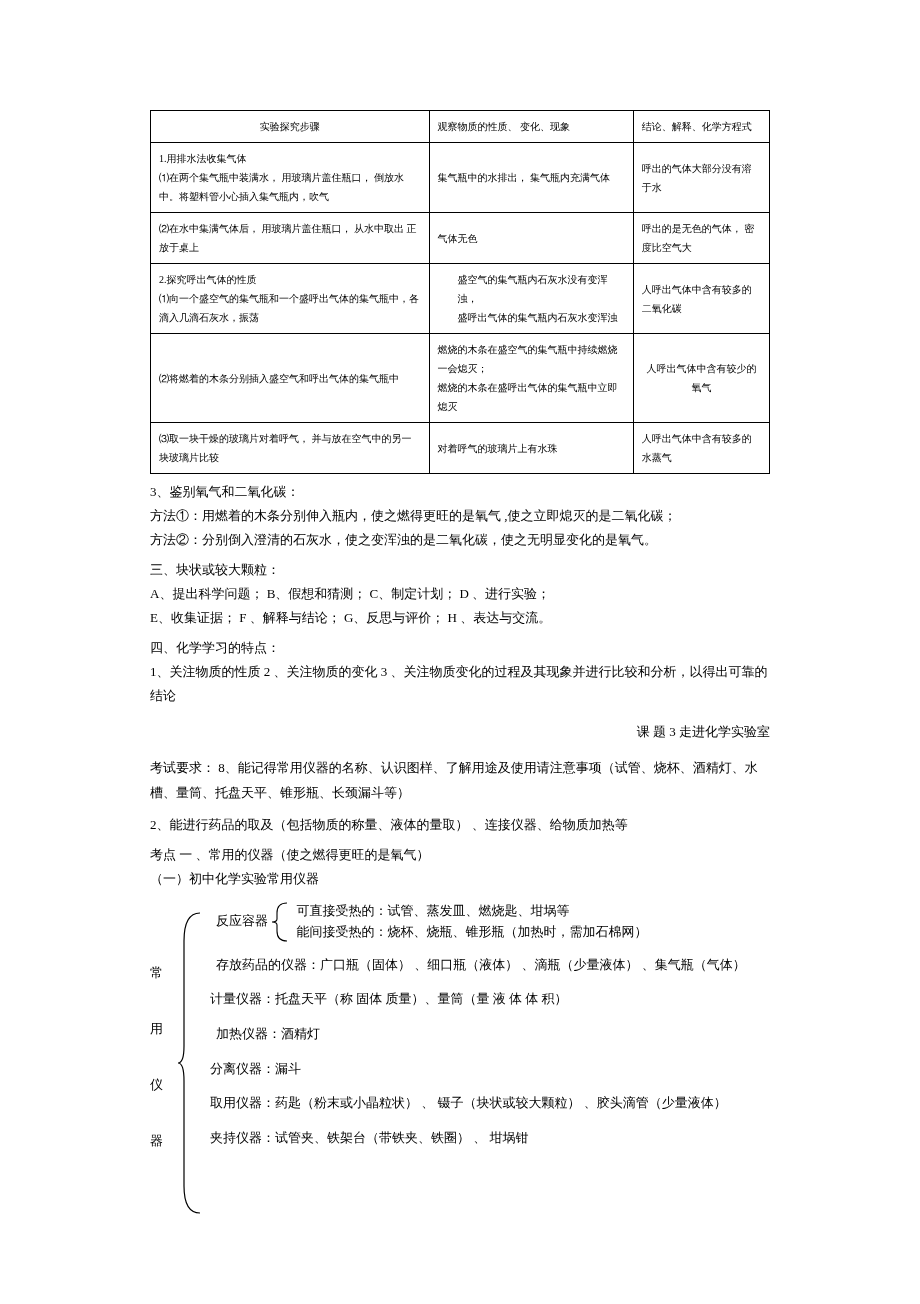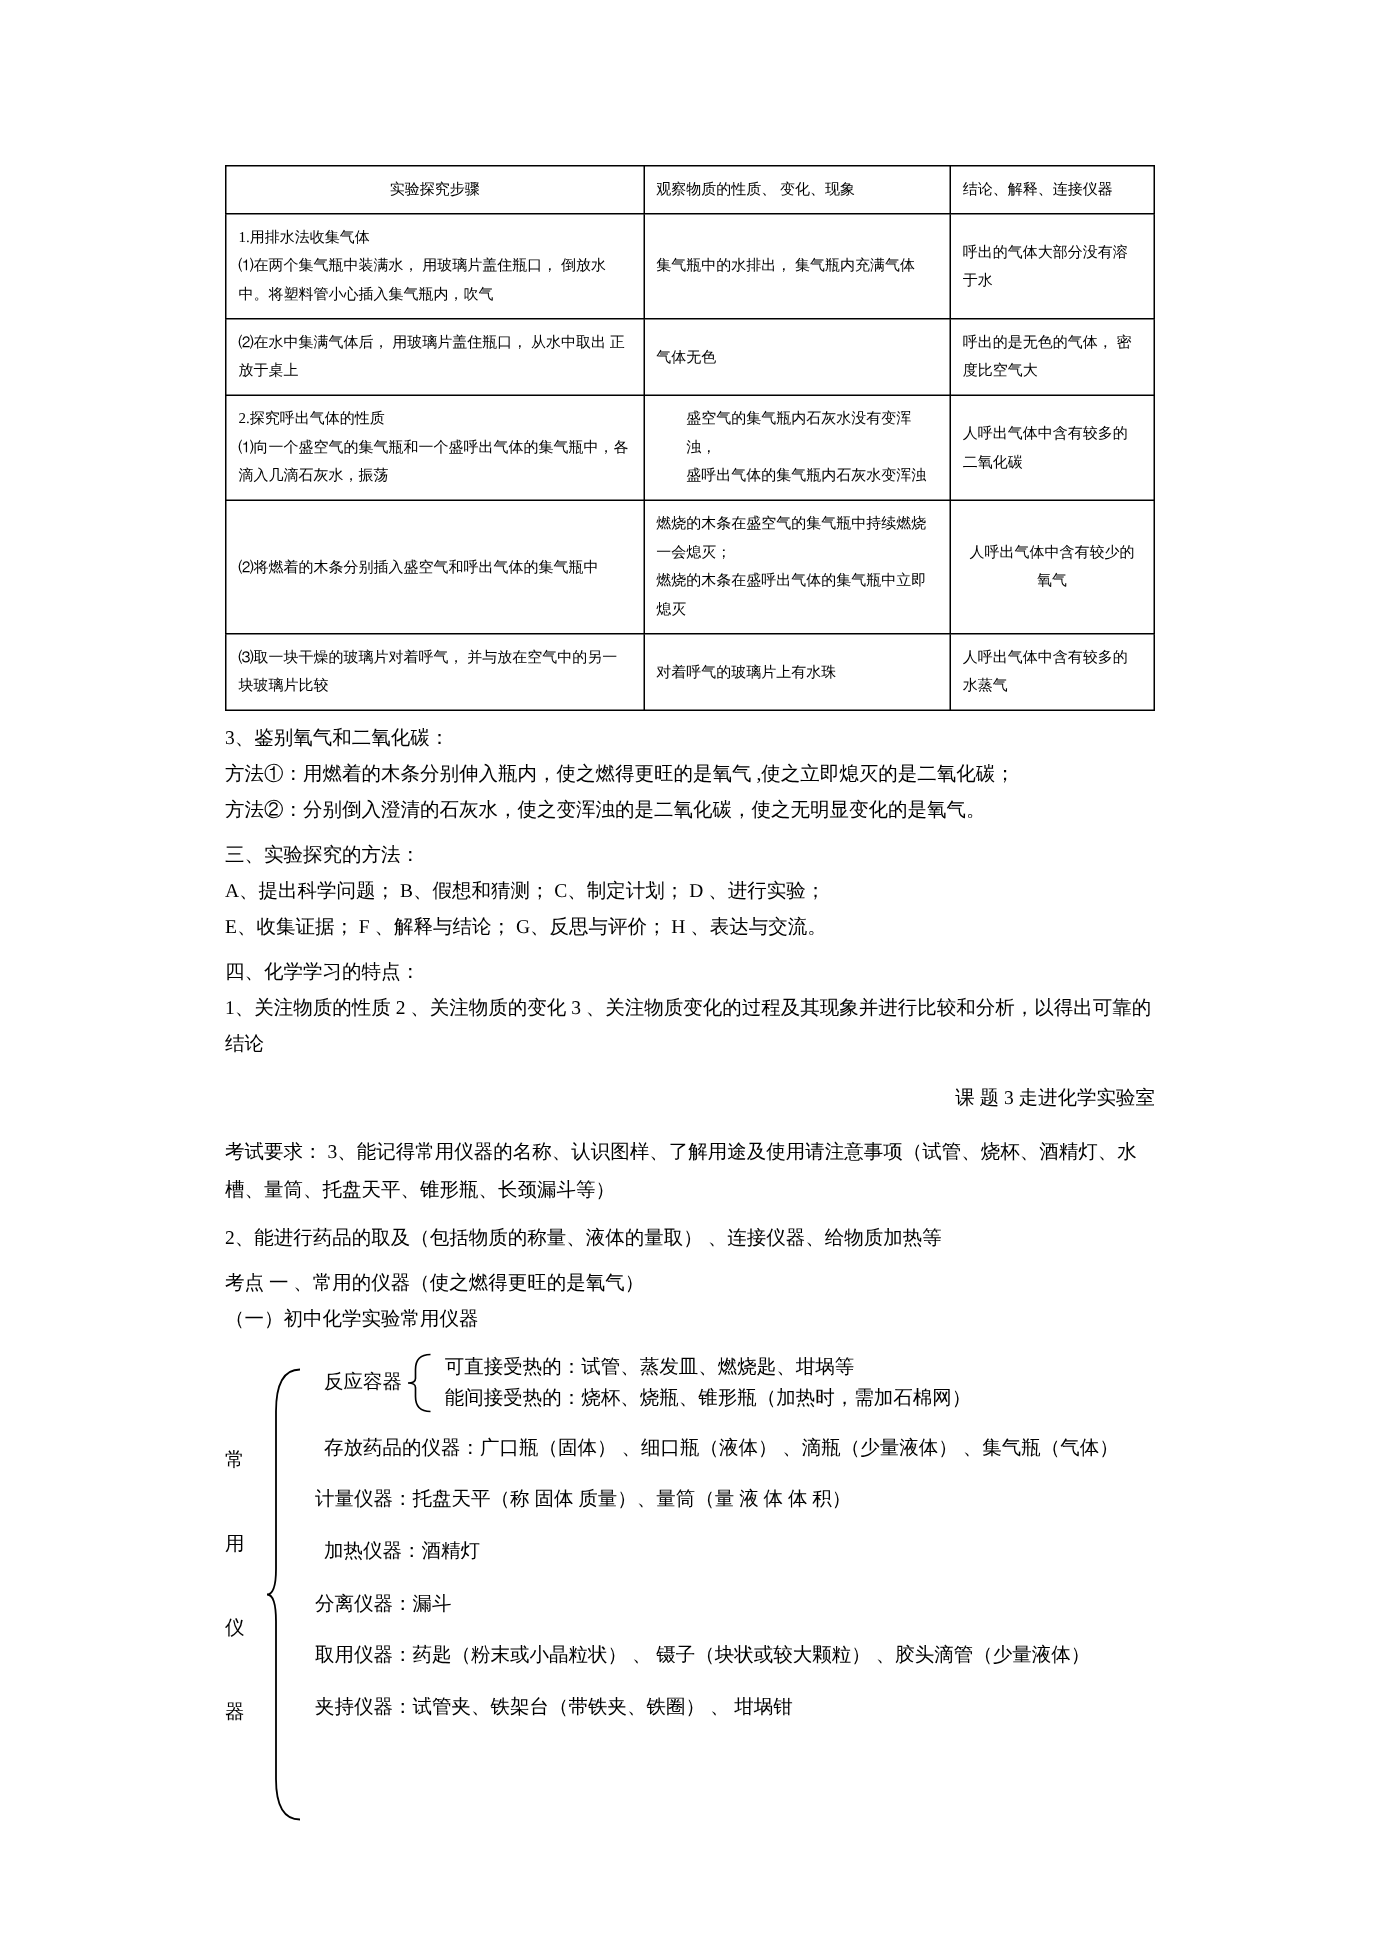--- a/index.html
+++ b/index.html
@@ -79,21 +79,21 @@
 </head>
 <body>
 
 <div class="page">
 
   <table>
     <tbody>
         <tr>
       <td class="col1" style="text-align:center;">实验探究步骤</td>
       <td class="col2">观察物质的性质、  变化、现象</td>
-      <td class="col3">结论、解释、连接仪器</td>
+      <td class="col3">结论、解释、化学方程式</td>
     </tr>
     <tr>
       <td style="white-space:pre-line;">1.用排水法收集气体
 ⑴在两个集气瓶中装满水，   用玻璃片盖住瓶口，   倒放水中。将塑料管小心插入集气瓶内，吹气</td>
       <td style="white-space:pre-line;">集气瓶中的水排出，  集气瓶内充满气体</td>
       <td style="white-space:pre-line;">呼出的气体大部分没有溶于水</td>
     </tr>
     <tr>
       <td style="white-space:pre-line;">⑵在水中集满气体后，   用玻璃片盖住瓶口，   从水中取出 正放于桌上</td>
       <td style="white-space:pre-line;">气体无色</td>
@@ -120,34 +120,34 @@
   </tbody>
     </table>
 
   <div class="section">
     <div>3、鉴别氧气和二氧化碳：</div>
     <div>方法①：用燃着的木条分别伸入瓶内，使之燃得更旺的是氧气      ,使之立即熄灭的是二氧化碳；</div>
     <div>方法②：分别倒入澄清的石灰水，使之变浑浊的是二氧化碳，使之无明显变化的是氧气。</div>
   </div>
 
   <div class="section">
-    <div>三、实验探究的方法：</div>
+    <div>三、块状或较大颗粒：</div>
     <div>A、提出科学问题；   B、假想和猜测；   C、制定计划；     D 、进行实验；</div>
     <div>E、收集证据；     F 、解释与结论；   G、反思与评价；    H 、表达与交流。</div>
   </div>
 
   <div class="section">
     <div>四、化学学习的特点：</div>
     <div>1、关注物质的性质     2  、关注物质的变化     3  、关注物质变化的过程及其现象并进行比较和分析，以得出可靠的结论</div>
   </div>
 
   <div class="title-center">课 题  3    走进化学实验室</div>
 
   <div class="section">
-    <div>考试要求：  3、能记得常用仪器的名称、认识图样、了解用途及使用请注意事项（试管、烧杯、酒精灯、水槽、量筒、托盘天平、锥形瓶、长颈漏斗等）</div>
+    <div>考试要求：  8、能记得常用仪器的名称、认识图样、了解用途及使用请注意事项（试管、烧杯、酒精灯、水槽、量筒、托盘天平、锥形瓶、长颈漏斗等）</div>
     <div style="height:8px;"></div>
     <div>2、能进行药品的取及（包括物质的称量、液体的量取）     、连接仪器、给物质加热等</div>
   </div>
 
   <div class="section">
     <div>考点 一 、常用的仪器（使之燃得更旺的是氧气）</div>
     <div>（一）初中化学实验常用仪器</div>
   </div>
 
   <div class="bracket-wrap">

